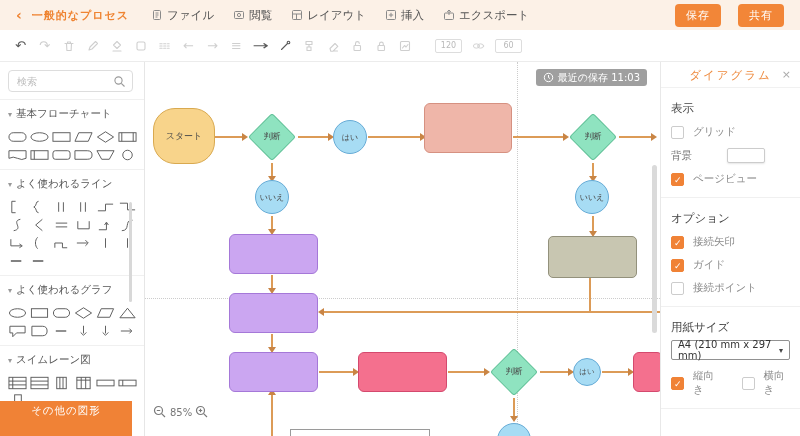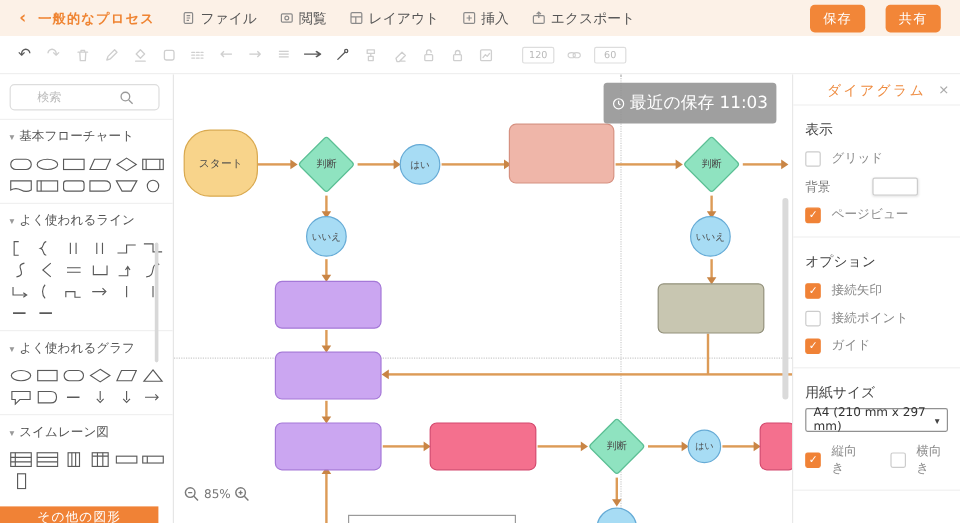--- a/index.html
+++ b/index.html
@@ -32,31 +32,31 @@
   .ticon.dark svg { stroke:#5a5a5a; }
   .ticon.wide { transform:scaleX(1.5); }
   .tinput { width:27px; height:14px; border:1px solid #ddd; border-radius:2px; font-size:8px;
     color:#b9b9b9; text-align:center; padding:0; font-family:"DejaVu Sans",sans-serif; outline:none; background:#fff; }
   .gap12 { margin-left:14px; }
 
   
   .sidebar { position:absolute; left:0; top:62px; width:145px; height:374px; background:#fff;
     border-right:1px solid #e6e6e6; overflow:hidden; }
   .search-wrap { margin:8px 11px 7px 8px; height:22px; border:1px solid #ddd; border-radius:4px;
-    display:flex; align-items:center; padding:0 20px; gap:4px; }
+    display:flex; align-items:center; padding:0 6px; gap:4px; }
   .search-input { border:none; outline:none; flex:1; min-width:0; font-size:10px; color:#666; background:transparent; }
   .search-input::placeholder { color:#bbb; }
   .search-wrap svg { stroke:#9a9a9a; fill:none; stroke-width:1.1; flex:none; }
   .section { border-top:1px solid #f0f0f0; padding:7px 0 7px 8px; }
   .sec-title { font-size:10.5px; color:#555; display:flex; align-items:center; gap:4px; cursor:pointer; }
   .caret { color:#999; font-size:8px; }
   .grid { display:flex; flex-wrap:wrap; gap:3px 3px; margin-top:8px; width:132px; }
   .cell { width:19px; height:15px; display:flex; align-items:center; justify-content:center; cursor:pointer; }
   .cell svg { stroke:#5a5a5a; fill:none; stroke-width:1; }
-  .more-btn { position:absolute; left:0; bottom:0; width:132px; height:14px; background:#f08236;
+  .more-btn { position:absolute; left:0; bottom:0; width:132px; height:35px; background:#f08236;
     color:#fff; font-size:10.5px; text-align:center; line-height:19px; letter-spacing:1px; cursor:pointer; }
   .sb-scroll { position:absolute; left:129px; top:140px; width:3px; height:100px; background:#d8d8d8; border-radius:2px; }
 
   
   .canvas { position:absolute; left:145px; top:62px; width:515px; height:374px; background:#fff; overflow:hidden; }
   .pageline-v { position:absolute; left:372px; top:0; height:374px; width:0; border-left:1px dotted #ccc; }
   .pageline-h { position:absolute; top:236px; left:0; width:515px; height:0; border-top:1px dotted #ccc; }
   .conn { position:absolute; background:#dc9b57; }
   .conn.h { height:2px; } .conn.v { width:2px; }
   .ar-r::after { content:""; position:absolute; right:-5px; top:50%; margin-top:-4px;
@@ -74,22 +74,22 @@
   .n-salmon { background:#efb6a9; border:1px solid #d69181; }
   .n-purple { background:#cba6f1; border:1px solid #a578d8; }
   .n-pink { background:#f4708e; border:1px solid #d4496e; }
   .n-olive { background:#c8c6b1; border:1px solid #93917c; border-radius:5px; }
   .n-white { background:#fff; border:1px solid #9a9a9a; }
   .n-circle { background:#a7dcf4; border:1px solid #66abd6; border-radius:50%; font-size:8px; }
   .n-diamond { }
   .n-diamond .dsq { position:absolute; left:8px; top:8px; width:34px; height:34px;
     transform:rotate(45deg); background:#8fe3c0; border:1px solid #5bbf94; border-radius:3px; }
   .n-diamond .dlabel { position:relative; font-size:8.5px; }
-  .badge { position:absolute; top:7px; right:13px; height:34px; background:rgba(142,142,142,.85);
-    border-radius:3px; color:#fff; font-size:14px; display:flex; align-items:center; gap:4px; padding:0 7px; white-space:nowrap;justify-content:flex-end; }
+  .badge { position:absolute; top:7px; right:13px; height:17px; background:rgba(142,142,142,.85);
+    border-radius:3px; color:#fff; font-size:10px; display:flex; align-items:center; gap:4px; padding:0 7px; white-space:nowrap;justify-content:flex-end; }
   .badge svg { stroke:#fff; fill:none; stroke-width:1; }
   .zoomctl { position:absolute; left:8px; top:343px; display:flex; align-items:center; gap:3px; color:#777; font-size:10px; }
   .zoomctl svg { stroke:#7a7a7a; fill:none; stroke-width:1.2; cursor:pointer; }
   .cv-scroll { position:absolute; left:507px; top:103px; width:5px; height:168px; background:#dadada; border-radius:3px; cursor:pointer; }
 
   
   .panel { position:absolute; left:660px; top:62px; width:140px; height:374px; background:#fff;
     border-left:1px solid #e8e8e8; }
   .p-head { height:26px; border-bottom:1px solid #f1f1f1; position:relative; text-align:center;
     line-height:26px; color:#ee8a3e; font-size:11.5px; letter-spacing:2px; }
@@ -664,26 +664,26 @@
       <span>ページビュー</span>
     </div>
     <div class="p-hr"></div>
 
     <div class="p-sec">オプション</div>
     <div class="p-row">
       <span class="cb checked"></span>
       <span>接続矢印</span>
     </div>
     <div class="p-row">
+      <span class="cb checked"></span>
+      <span>ガイド</span>
+    </div>
+    <div class="p-row">
       <span class="cb"></span>
       <span>接続ポイント</span>
-    </div>
-    <div class="p-row">
-      <span class="cb checked"></span>
-      <span>ガイド</span>
     </div>
     <div class="p-hr"></div>
 
     <div class="p-sec">用紙サイズ</div>
     <div class="select">
       <span>A4 (210 mm x 297 mm)</span>
       <span class="sel-caret">▾</span>
     </div>
     <div class="p-row">
       <span class="cb checked"></span>

